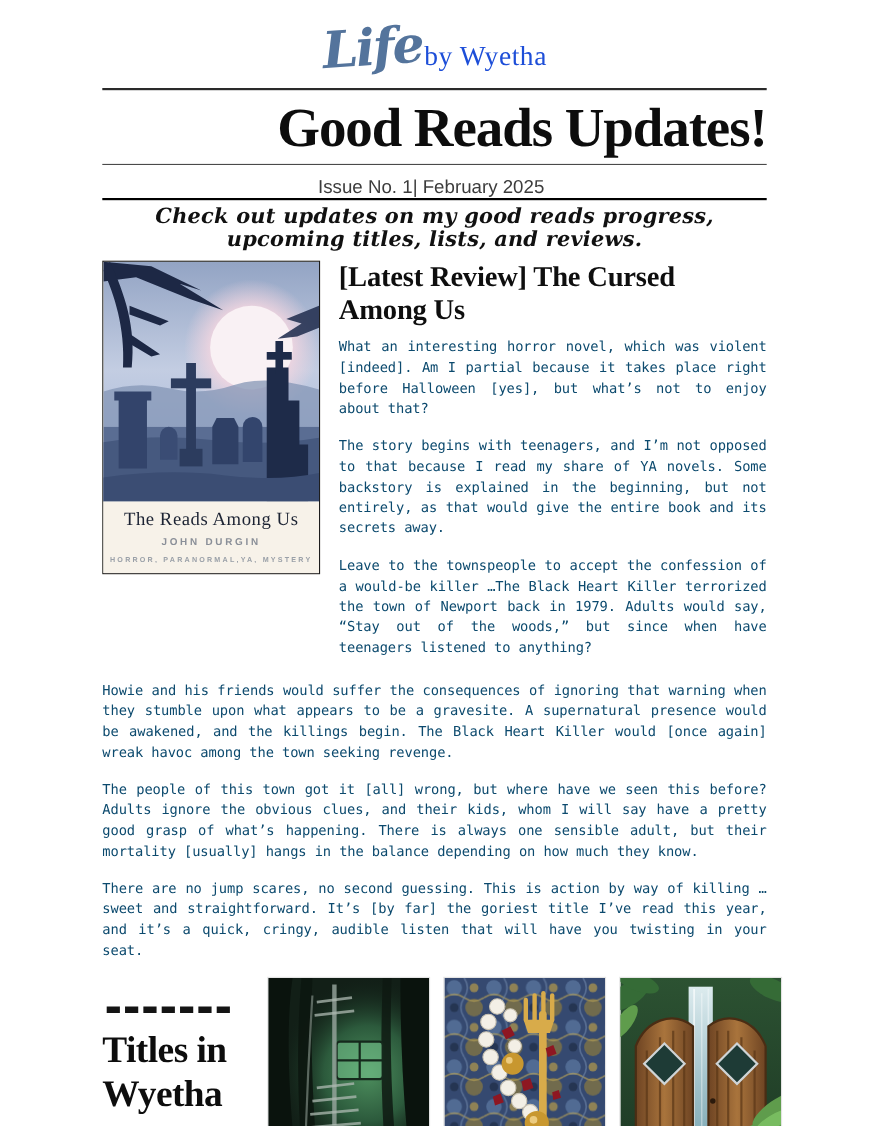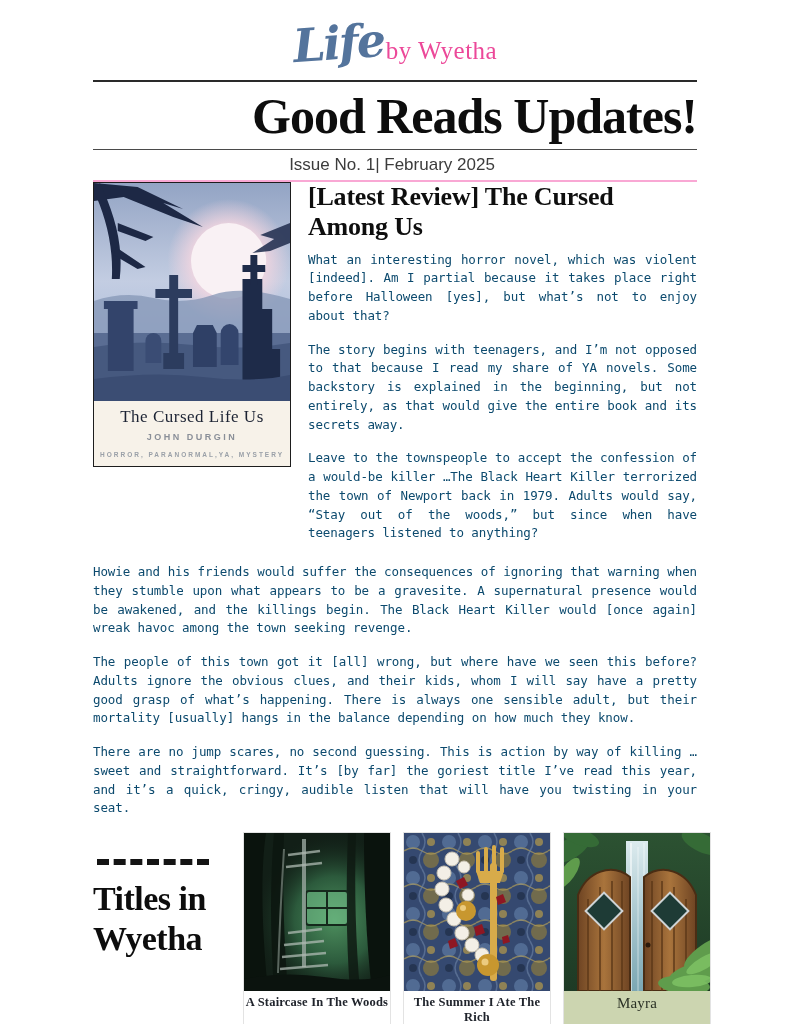--- a/index.html
+++ b/index.html
@@ -10,29 +10,29 @@
   }
   .page { width: 791px; height: 1024px; padding: 14px 94px 0 93px; position: relative; }
 
   
   .logo-wrap { display: flex; justify-content: center; align-items: baseline; height: 66px; padding-top: 6px; }
   .logo-script {
     font-family: "DejaVu Serif", serif; font-style: italic; font-weight: 700;
     font-size: 46px; color: #54749c; line-height: 1; letter-spacing: -2px;
     transform: rotate(-4deg); display: inline-block;
   }
-  .logo-suffix { font-size: 25px; color: #ec4899; margin-left: 2px; letter-spacing: 0.5px; }
+  .logo-suffix { font-size: 25px; color: #1d4ed8; margin-left: 2px; letter-spacing: 0.5px; }
   .rule-thin { border-top: 2px solid #2a2a2a; }
   .masthead {
     text-align: right; font-weight: 700; font-size: 50px; letter-spacing: -1px;
     padding: 8px 0 6px 0; line-height: 1.05; color: #0d0d0d;
   }
   .issue-bar {
-    display: flex; align-items: center; height: 33px;
-    border-top: 1px solid #4a4a4a; border-bottom: 2px solid #f9a8d4;
+    display: flex; align-items: flex-end; height: 33px;
+    border-top: 1px solid #4a4a4a; border-bottom: 2px solid #000000;
   }
   .issue-cell-left  { width: 139px; border-right: 1px solid #4a4a4a; }
   .issue-cell-right { width: 145px; border-left: 1px solid #4a4a4a; }
   .issue-cell-mid {
     flex: 1; display: flex; align-items: center; justify-content: center;
     font-family: "Liberation Sans", sans-serif; font-size: 17px; color: #3c3c3c;
   }
   .tagline {
     font-family: "DejaVu Serif", serif; font-style: italic; font-weight: 700;
     text-align: center; font-size: 19px; line-height: 1.12; color: #111;
@@ -84,20 +84,21 @@
   <div class="rule-thin"></div>
 
   <h1 class="masthead">Good Reads Updates!</h1>
 
   <div class="issue-bar">
     <div class="issue-cell-left"></div>
     <div class="issue-cell-mid">Issue No. 1| February 2025</div>
     <div class="issue-cell-right"></div>
   </div>
 
+  <div class="tagline">Check out updates on my good reads progress, upcoming titles, lists, and reviews.</div>
 
   <div class="main-row">
 
     <div class="cover-card">
       <svg class="cover-art" viewBox="0 0 198 218" xmlns="http://www.w3.org/2000/svg" preserveAspectRatio="none">
         <defs>
           <linearGradient id="sky" x1="0" y1="0" x2="0" y2="1">
             <stop offset="0" stop-color="#93a4c4"></stop>
             <stop offset="0.45" stop-color="#c3cde2"></stop>
             <stop offset="0.75" stop-color="#aebddb"></stop>
@@ -131,21 +132,21 @@
         <rect x="158" y="72" width="7" height="30" fill="#1e2b49"></rect>
         <rect x="150" y="82" width="23" height="7" fill="#1e2b49"></rect>
 
         <path d="M0,0 L44,4 L90,26 L70,20 L110,44 L80,34 L60,26 L30,14 L0,18 Z" fill="#1d2845"></path>
         <path d="M6,0 C20,30 30,60 26,96 L18,96 C20,60 10,30 0,8 Z" fill="#1d2845"></path>
         <path d="M24,40 L60,54 L52,58 L24,48 Z M22,64 L52,84 L44,86 L20,72 Z" fill="#1d2845"></path>
         <path d="M198,40 L168,52 L182,56 L160,70 L178,68 L198,60 Z" fill="#273353" opacity="0.9"></path>
         <path d="M0,196 Q60,188 110,194 T198,192 L198,218 L0,218 Z" fill="#3b4d73"></path>
       </svg>
       <div class="cover-band">
-        <div class="cover-title">The Cursed Life Us</div>
+        <div class="cover-title">The Reads Among Us</div>
         <div class="cover-author">JOHN DURGIN</div>
         <div class="cover-genres">HORROR, PARANORMAL,YA, MYSTERY</div>
       </div>
     </div>
 
     <div class="review-col">
       <h2 class="review-heading">[Latest Review] The Cursed Among Us</h2>
       <p class="mono-p">What an interesting horror novel, which was violent [indeed]. Am I partial because it takes place right before Halloween [yes], but what’s not to enjoy about that?</p>
       <p class="mono-p">The story begins with teenagers, and I’m not opposed to that because I read my share of YA novels. Some backstory is explained in the beginning, but not entirely, as that would give the entire book and its secrets away.</p>
       <p class="mono-p">Leave to the townspeople to accept the confession of a would-be killer …The Black Heart Killer terrorized the town of Newport back in 1979. Adults would say, “Stay out of the woods,” but since when have teenagers listened to anything?</p>

